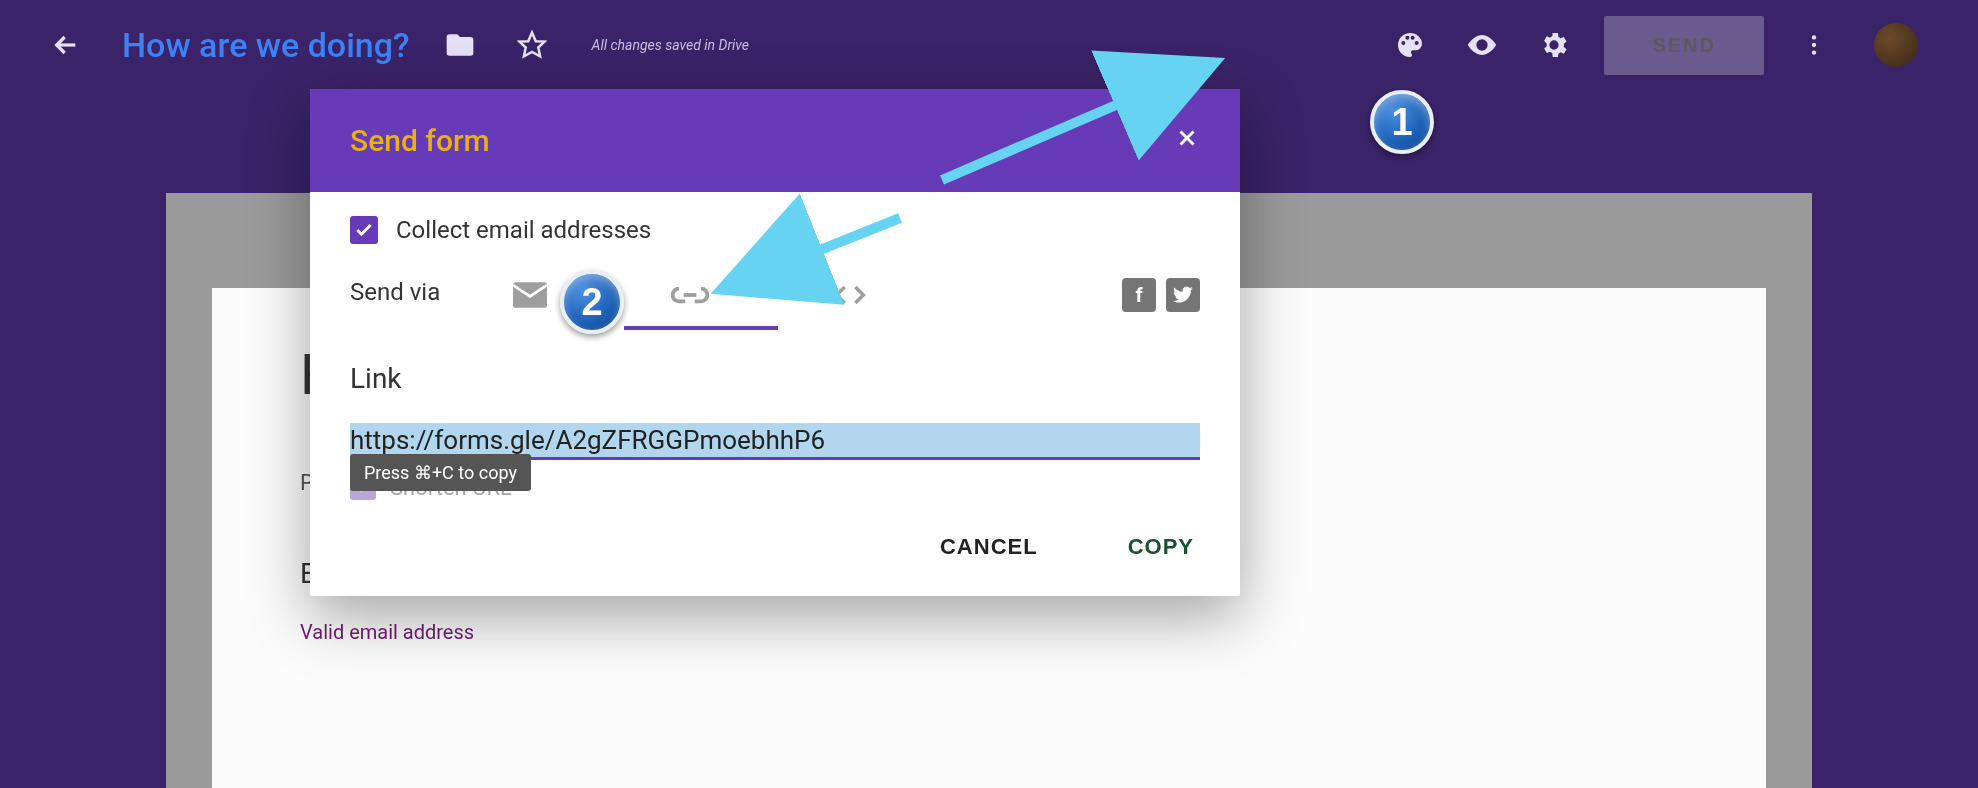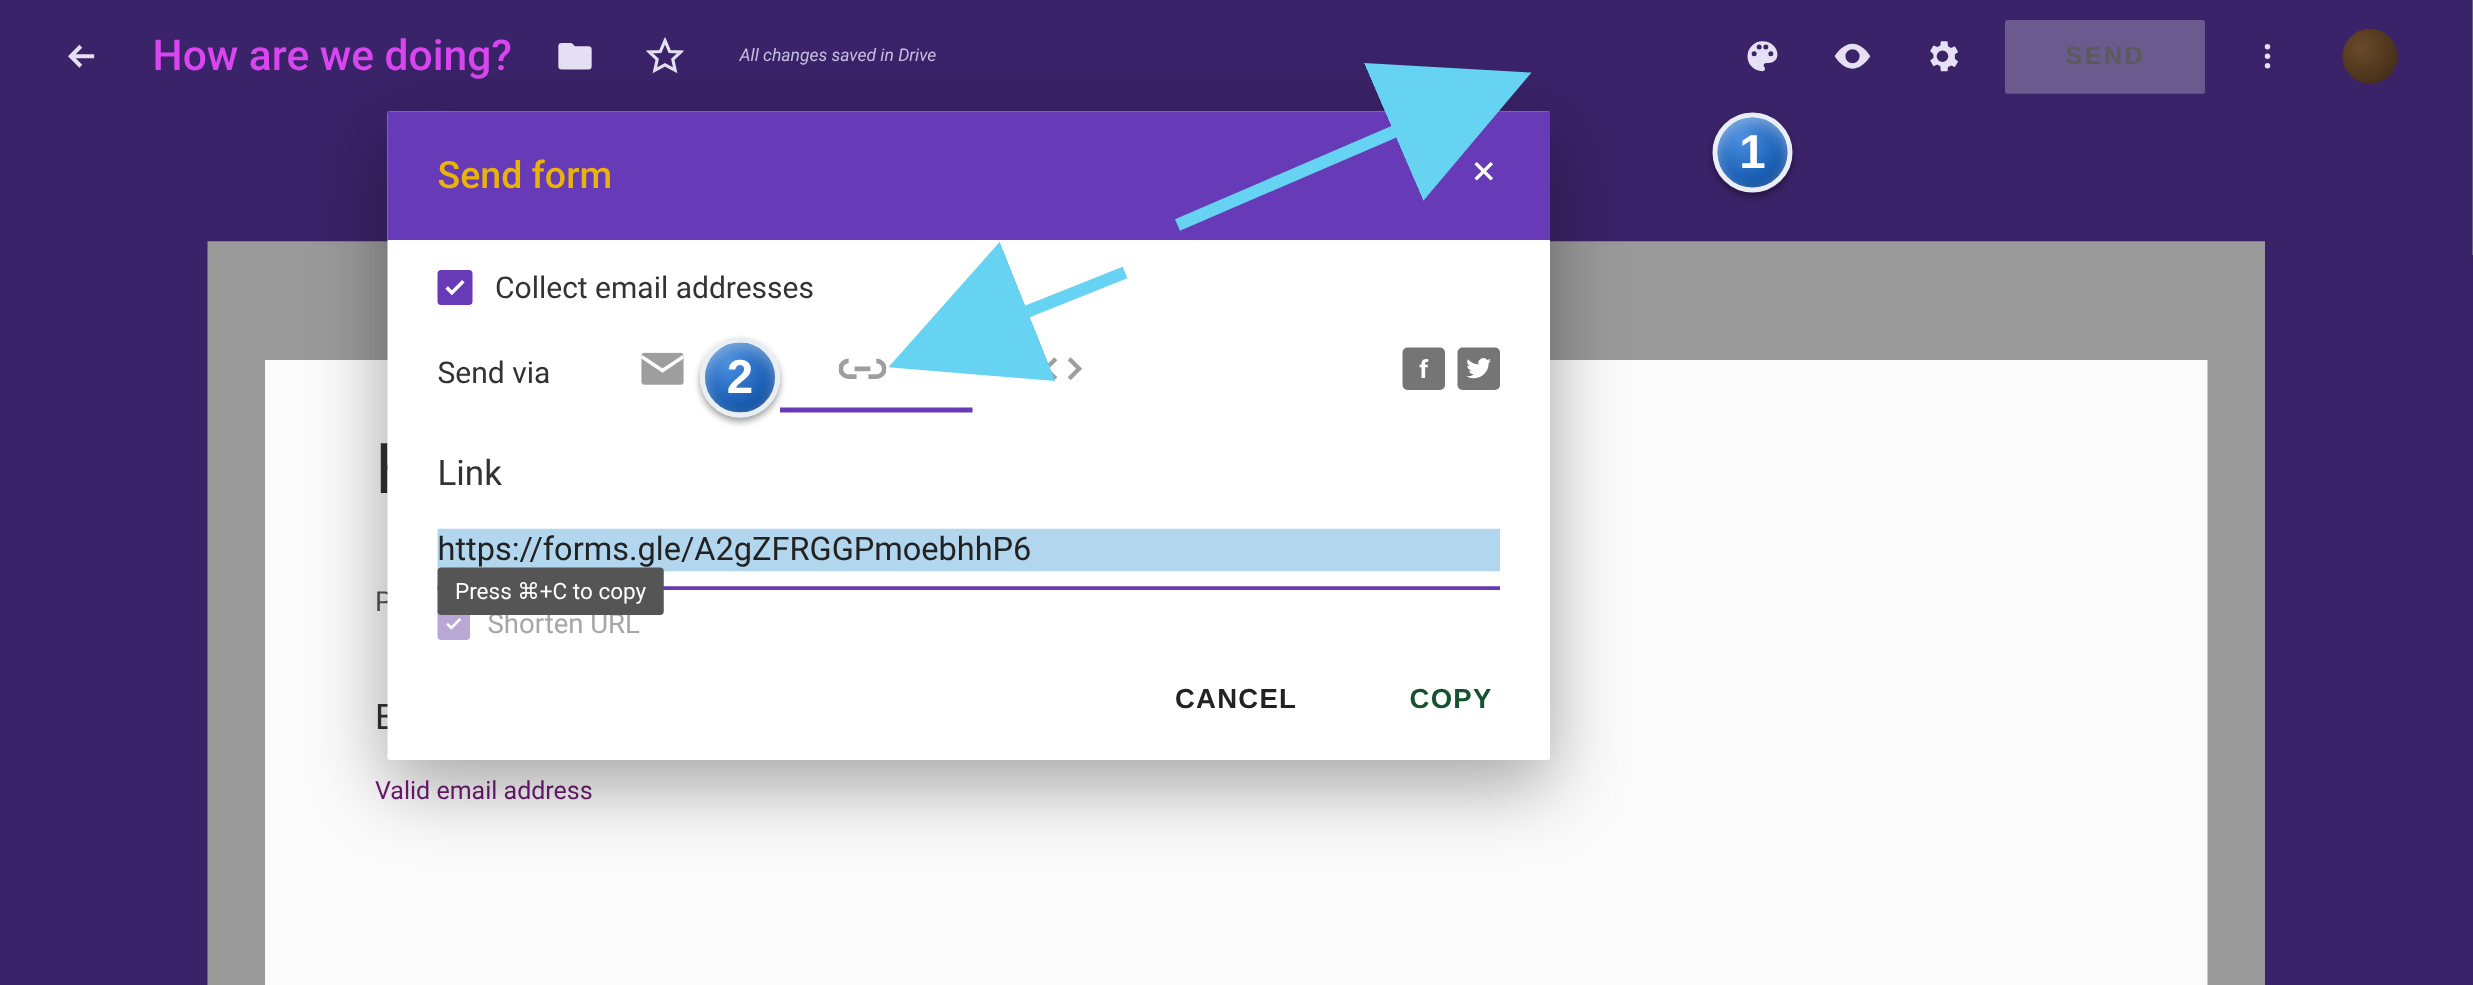--- a/index.html
+++ b/index.html
@@ -16,21 +16,21 @@
     height: 90px;
     display: flex;
     align-items: center;
     gap: 28px;
     padding: 0 60px 0 44px;
     color: #e6e0f4;
   }
   .appbar .title {
     font-size: 34px;
     font-weight: 500;
-    color: #d946ef;
+    color: #3b82f6;
     margin-left: 6px;
   }
   .appbar .status {
     font-style: italic;
     color: #c6bfe2;
     font-size: 14px;
     margin-left: 10px;
   }
   .appbar .spacer { flex: 1; }
   .icon-btn {
@@ -103,41 +103,41 @@
   .close-x { font-size: 30px; cursor: pointer; }
   .modal-body { padding: 24px 40px 28px; position: relative; }
   .row { display: flex; align-items: flex-start; }
   .checkbox {
     width: 28px; height: 28px; background: #673ab7; border-radius: 3px;
     display: inline-flex; align-items: center; justify-content: center;
     margin-right: 18px;
   }
   .check { color: #fff; }
   .cb-label { font-size: 24px; color: #333; }
-  .sendvia-row { margin-top: 34px; align-items: flex-end; }
+  .sendvia-row { margin-top: 34px; align-items: flex-start; }
   .sendvia-label { font-size: 24px; color: #333; width: 150px; }
   .tabset { display: flex; align-items: center; gap: 120px; margin-left: 10px; position: relative; flex: 1; }
   .tab-icon { width: 40px; height: 32px; display: flex; align-items: center; justify-content: center; color: #9e9e9e; cursor: pointer; position: relative; }
   .tab-icon.active { color: #9e9e9e; }
   .tab-underline {
     position: absolute;
     bottom: -18px;
     left: 114px;
     width: 154px;
     height: 4px;
     background: #673ab7;
   }
   .social { display: flex; gap: 10px; margin-left: auto; }
   .social .sq {
     width: 34px; height: 34px; background: #757575; border-radius: 4px;
     display: flex; align-items: center; justify-content: center; color: #fff;
     font-weight: 700; font-size: 20px; cursor: pointer;
   }
   .link-label { font-size: 28px; margin-top: 50px; color: #333; }
-  .link-input-wrap { margin-top: 28px; border-bottom: 3px solid #673ab7; padding-bottom: 12px; }
+  .link-input-wrap { margin-top: 28px; border-bottom: 3px solid #673ab7; padding-bottom: 0; }
   .link-input {
     font-size: 26px; color: #222; border: none; outline: none; width: 100%;
     background: #b3d6ef;
     padding: 2px 0;
     font-family: inherit;
   }
   .shorten-row { margin-top: 14px; align-items: center; }
   .cb2 {
     width: 26px; height: 26px; background: #b9a7d6; border-radius: 3px;
     display: inline-flex; align-items: center; justify-content: center;

